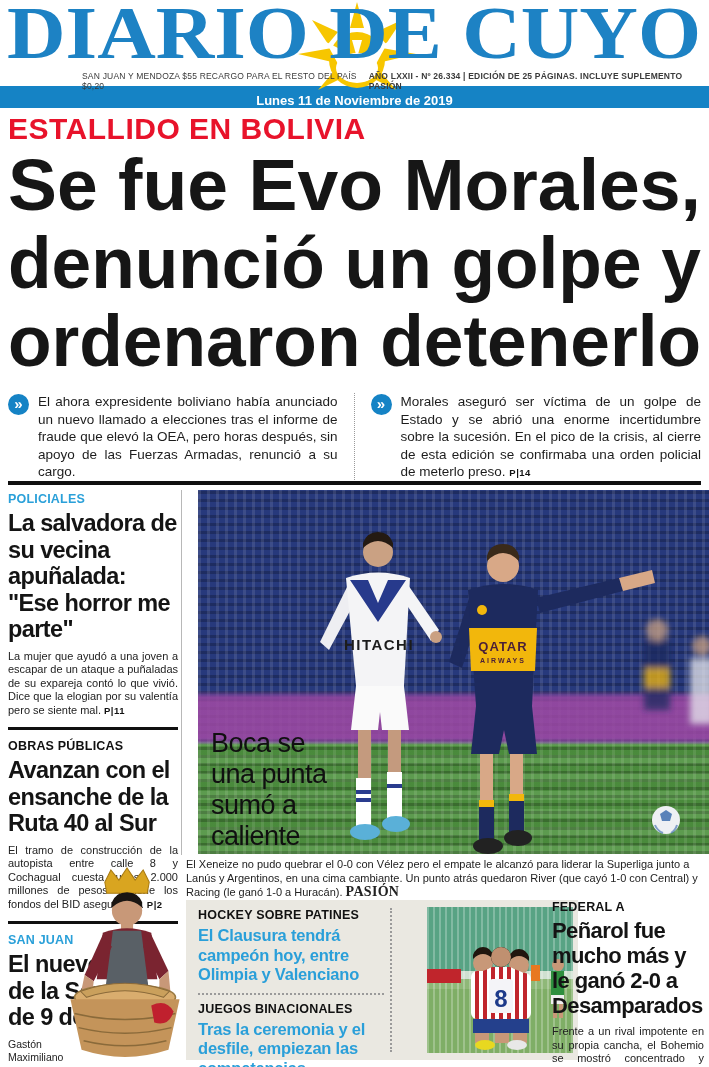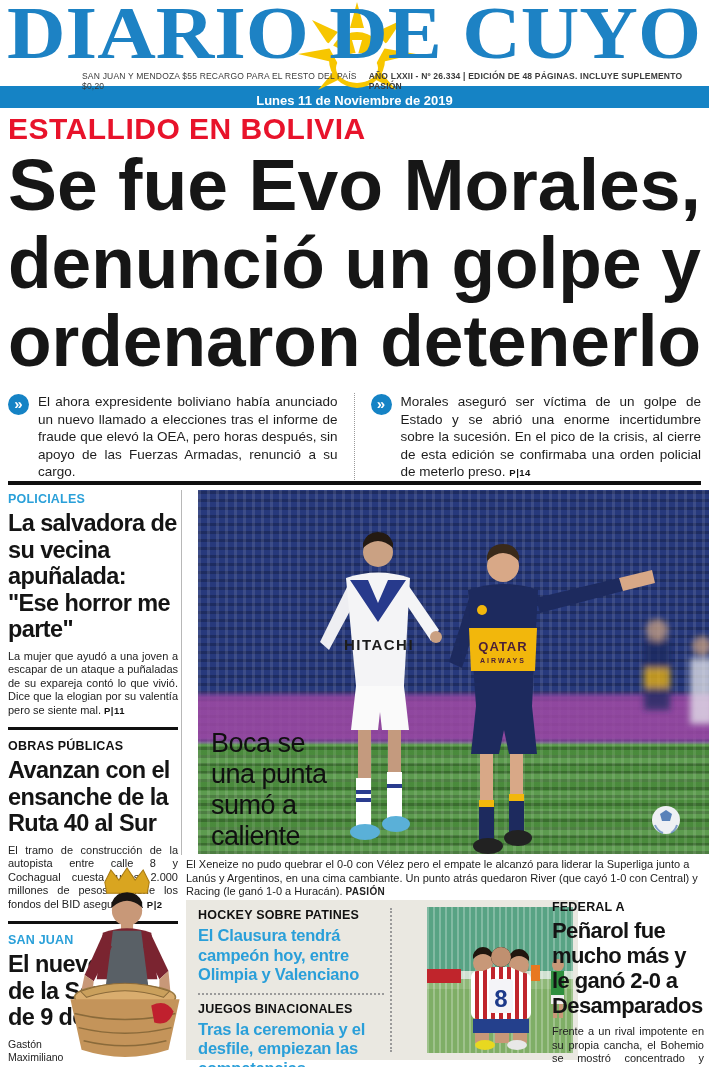--- a/index.html
+++ b/index.html
@@ -57,21 +57,21 @@
       repeating-linear-gradient(0deg, rgba(0,0,0,.22) 0 3px, rgba(0,0,0,0) 3px 8px),
       linear-gradient(180deg, #27397c 0 58%, #6a4e9a 58% 69%, #4f9340 70% 100%);
   }
   .grass-stripes { position:absolute; left:0; bottom:0; width:100%; height:31%;
       background:repeating-linear-gradient(0deg, rgba(255,255,255,.08) 0 9px, rgba(0,0,0,.06) 9px 18px); }
   .players-svg { position:absolute; left:0; top:0; width:523px; height:364px; }
   .photo-title { position:absolute; left:13px; top:238px; font-size:27px; line-height:31px;
                  font-weight:normal; letter-spacing:-.5px; color:#101010; }
   .caption { position:absolute; left:186px; top:858px; width:523px; font-size:11px; line-height:13.5px;
              color:#222; }
-  .caption-credit { font-weight:bold; font-size:10px; letter-spacing:.3px; }
+  .caption-credit { font-weight:bold; font-size:14px; letter-spacing:.3px;font-family:Liberation Serif, serif; }
 
   
   .gray-box { position:absolute; left:186px; top:900px; width:392px; height:160px; background:#eae8e1; }
   .gray-text { position:absolute; left:12px; top:8px; width:186px; }
   .blue-headline { color:#2a9fd9; font-weight:bold; font-size:16.5px; line-height:19.5px;
                    letter-spacing:-.2px; margin-top:3px; }
   .dotted-h { border-top:2px dotted #9a9a9a; margin:8px 0 7px 0; }
   .gray-box .dotted-v { position:absolute; left:204px; top:8px; height:144px; border-left:2px dotted #9a9a9a; }
   .mini-photo { position:absolute; right:5px; top:7px; width:146px; height:146px; overflow:hidden;
     background:
@@ -106,21 +106,21 @@
         <polygon points="40,62 28,40 52,52"></polygon>
         <polygon points="78,62 90,40 66,52"></polygon>
         <polygon points="59,56 54,38 64,38"></polygon>
       </g>
     </svg>
     <svg class="masthead-title-svg" viewBox="0 0 709 78">
       <text x="354" y="64" text-anchor="middle" textLength="694" lengthAdjust="spacingAndGlyphs">DIARIO DE CUYO</text>
     </svg>
     <div class="mast-notes">
       <span class="mast-note-left">SAN JUAN Y MENDOZA $55 RECARGO PARA EL RESTO DEL PAÍS $0,20</span>
-      <span class="mast-note-right">AÑO LXXII - Nº 26.334 | EDICIÓN DE 48 PÁGINAS. INCLUYE SUPLEMENTO PASIÓN</span>
+      <span class="mast-note-right">AÑO LXXII - Nº 26.334 | EDICIÓN DE 25 PÁGINAS. INCLUYE SUPLEMENTO PASIÓN</span>
     </div>
     <div class="date-bar">
       <span>Lunes 11 de Noviembre de 2019</span>
     </div>
   </header>
 
   <div class="kicker">ESTALLIDO EN BOLIVIA</div>
   <svg class="headline-svg" viewBox="0 0 709 242">
     <text x="8" y="64" textLength="693" lengthAdjust="spacingAndGlyphs">Se fue Evo Morales,</text>
     <text x="8" y="142" textLength="693" lengthAdjust="spacingAndGlyphs">denunció un golpe y</text>

